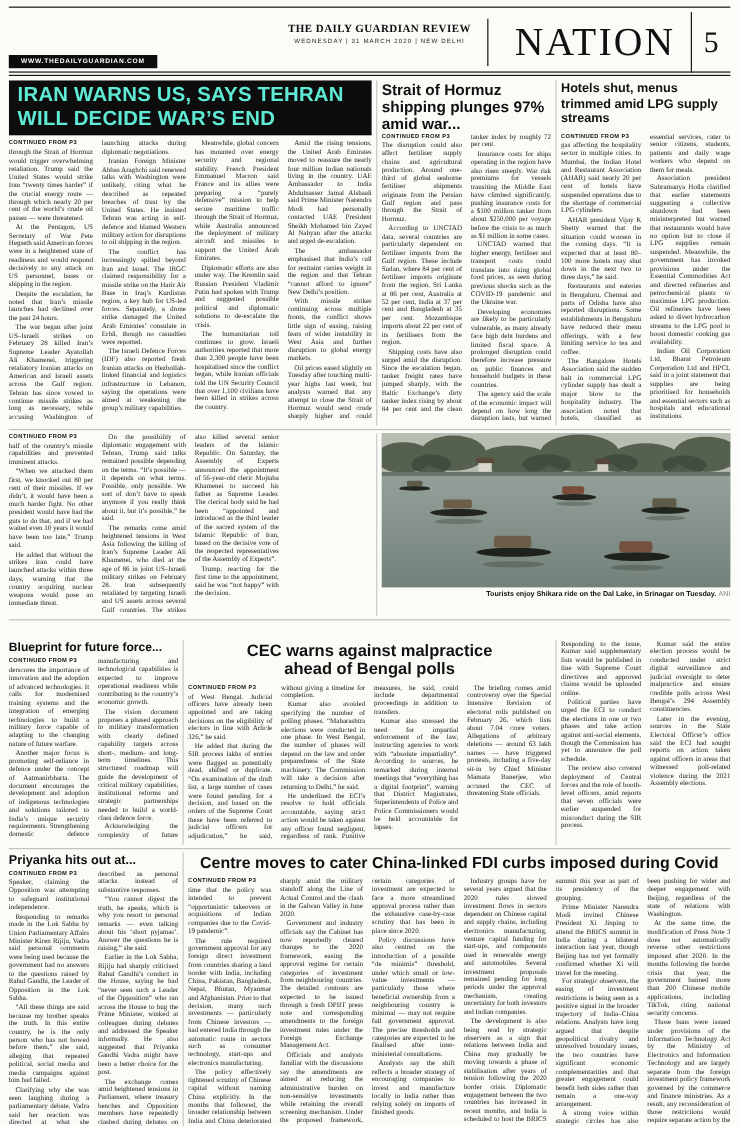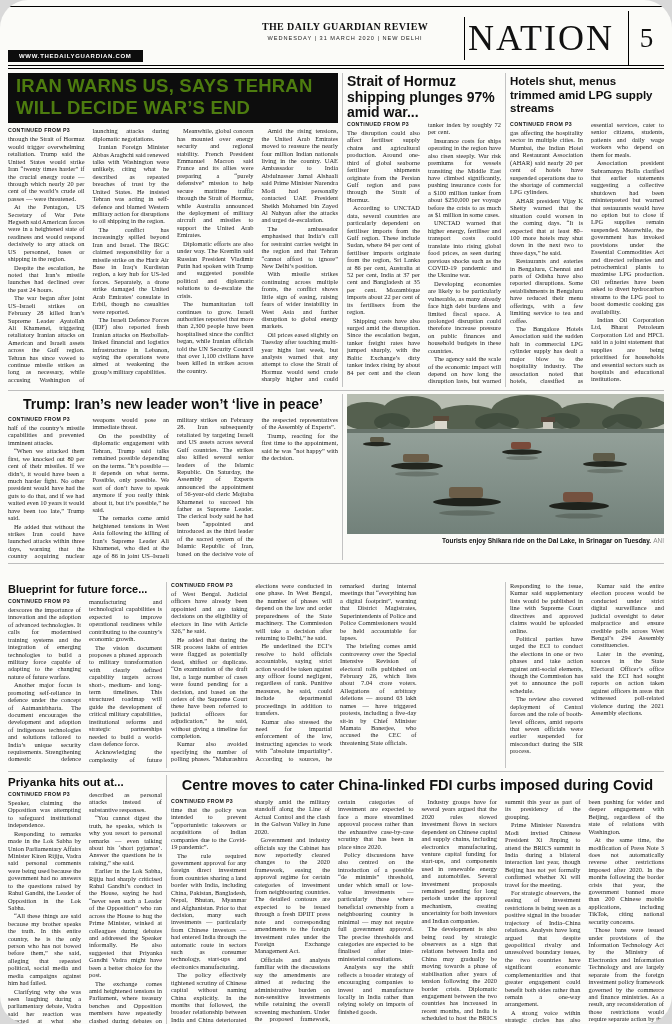--- a/index.html
+++ b/index.html
@@ -1,52 +1,52 @@
 <!DOCTYPE html>
 <html><head>
 <meta charset="utf-8">
 <style>
   * { margin:0; padding:0; box-sizing:border-box; }
   html,body { background:#d9d9d9; }
   .page {
     width:672px; height:1024px; margin:0 auto; background:#fbfbf8; color:#111;
-    font-family:"Liberation Serif", serif; padding:6px 8px; position:relative; overflow:hidden;border-radius:28px;
+    font-family:"Liberation Serif", serif; padding:6px 8px; position:relative; overflow:hidden;
   }
   .top-rule { border-top:1.5px solid #000; margin-bottom:2px; }
 
   
   .header { position:relative; height:60px; border-bottom:4px double #000; }
   .url-bar { position:absolute; left:0; bottom:3px; background:#0d0d0d; color:#fff;
     font-family:"Liberation Sans", sans-serif; font-size:6px; font-weight:700;
     letter-spacing:.7px; padding:3px 11px; }
   .masthead { position:absolute; right:214px; top:12px; width:210px; text-align:center; }
   .masthead-title { font-weight:700; font-size:10px; letter-spacing:.4px; }
   .dateline { font-family:"Liberation Sans", sans-serif; font-size:5.6px; letter-spacing:1px; margin-top:3px; color:#222; }
   .nation { position:absolute; right:50px; top:8px; font-size:36px; letter-spacing:2px;
-    border-left:1px solid #000; padding-left:3px; line-height:1.2; }
+    border-left:1px solid #000; padding-left:24px; line-height:1.2; }
   .page-box { position:absolute; right:0; top:2px; height:55px; width:36px; border-left:1px solid #000;
     display:flex; align-items:center; justify-content:center; font-size:27px; }
 
   
   .row { display:flex; align-items:stretch; }
   .rowA { height:314px; margin-top:4px; }
   .rowB { height:166px; }
   .rowC { height:186px;margin-top:18px; }
   .rowD { height:252px; }
   .vdiv { width:1px; background:#c2c2c2; margin:0 4px; flex:0 0 1px; }
   .hdiv { height:1px; background:#bdbdbd; margin:3px 0; }
   .art { display:flex; flex-direction:column; overflow:hidden; }
   .w-main { flex:0 0 330px; }
   .w-col2 { flex:0 0 154px; }
   .w-wide { flex:0 0 493px; }
   .w-photo { flex:0 0 317px; }
 
   
   .pre { white-space:pre-line; }
-  .banner-headline { background:#0d0d0d; color:#4d7c0f; font-family:"Liberation Sans", sans-serif;
+  .banner-headline { background:#0d0d0d; color:#5eead4; font-family:"Liberation Sans", sans-serif;
     font-weight:700; font-size:18.5px; line-height:1.2; letter-spacing:.2px; padding:2px 8px 4px; height:52px; }
   .sub-headline { font-family:"Liberation Sans", sans-serif; font-weight:700; color:#101010; }
   .hl-hormuz { font-size:14px; line-height:1.12; min-height:48px; padding-top:1px; }
   .hl-hotels { font-size:11.5px; line-height:1.18; min-height:48px; padding-top:2px; }
   .hl-trump  { font-size:14px; text-align:center; padding:2px 0 4px; }
   .hl-blueprint { font-size:11px; padding:1px 0 3px; }
   .hl-cec { font-size:15px; line-height:1.15; text-align:center; padding:1px 0 4px; }
   .hl-priyanka { font-size:11.5px; padding:1px 0 3px; }
   .hl-fdi { font-size:14.5px; text-align:center; padding:2px 0 5px; }
 
@@ -140,21 +140,20 @@
             <p>Indian Oil Corporation Ltd, Bharat Petroleum Corporation Ltd and HPCL said in a joint statement that supplies are being prioritised for households and essential sectors such as hospitals and educational institutions.</p>
           </div>
       </div>
     </section>
   </div>
 
   <div class="hdiv"></div>
 
   <div class="row rowB">
     <section class="art w-main">
-      <h2 class="sub-headline hl-trump">Trump: Iran’s new leader won’t ‘live in peace’</h2>
       <div class="body cols4">
         <div class="continued">CONTINUED FROM P3</div>
         <div>
             <p>half of the country’s missile capabilities and prevented imminent attacks.</p>
             <p>“When we attacked them first, we knocked out 80 per cent of their missiles. If we didn’t, it would have been a much harder fight. No other president would have had the guts to do that, and if we had waited even 10 years it would have been too late,” Trump said.</p>
             <p>He added that without the strikes Iran could have launched attacks within three days, warning that the country acquiring nuclear weapons would pose an immediate threat.</p>
             <p>On the possibility of diplomatic engagement with Tehran, Trump said talks remained possible depending on the terms. “It’s possible — it depends on what terms. Possible, only possible. We sort of don’t have to speak anymore if you really think about it, but it’s possible,” he said.</p>
             <p>The remarks come amid heightened tensions in West Asia following the killing of Iran’s Supreme Leader Ali Khamenei, who died at the age of 86 in joint US–Israeli military strikes on February 28. Iran subsequently retaliated by targeting Israeli and US assets across several Gulf countries. The strikes also killed several senior leaders of the Islamic Republic. On Saturday, the Assembly of Experts announced the appointment of 56-year-old cleric Mojtaba Khamenei to succeed his father as Supreme Leader. The clerical body said he had been “appointed and introduced as the third leader of the sacred system of the Islamic Republic of Iran, based on the decisive vote of the respected representatives of the Assembly of Experts”.</p>
             <p>Trump, reacting for the first time to the appointment, said he was “not happy” with the decision.</p>
           </div>
@@ -230,20 +229,22 @@
         <div>
             <p>derscores the importance of innovation and the adoption of advanced technologies. It calls for modernised training systems and the integration of emerging technologies to build a military force capable of adapting to the changing nature of future warfare.</p>
             <p>Another major focus is promoting self-reliance in defence under the concept of Aatmanirbharta. The document encourages the development and adoption of indigenous technologies and solutions tailored to India’s unique security requirements. Strengthening domestic defence manufacturing and technological capabilities is expected to improve operational readiness while contributing to the country’s economic growth.</p>
             <p>The vision document proposes a phased approach to military transformation with clearly defined capability targets across short-, medium- and long-term timelines. This structured roadmap will guide the development of critical military capabilities, institutional reforms and strategic partnerships needed to build a world-class defence force.</p>
             <p>Acknowledging the complexity of future security challenges, the document also highlights the need for a whole-of-nation approach that integrates military strength with diplomatic, technological and economic capabilities to ensure national security.</p>
           </div>
       </div>
     </section>
     <div class="vdiv"></div>
     <section class="art w-main">
+      <h2 class="sub-headline hl-cec pre">CEC warns against malpractice
+ahead of Bengal polls</h2>
       <div class="body cols4">
         <div class="continued">CONTINUED FROM P3</div>
         <div>
             <p>of West Bengal. Judicial officers have already been appointed and are taking decisions on the eligibility of electors in line with Article 326,” he said.</p>
             <p>He added that during the SIR process lakhs of entries were flagged as potentially dead, shifted or duplicate. “On examination of the draft list, a large number of cases were found pending for a decision, and based on the orders of the Supreme Court these have been referred to judicial officers for adjudication,” he said, without giving a timeline for completion.</p>
             <p>Kumar also avoided specifying the number of polling phases. “Maharashtra elections were conducted in one phase. In West Bengal, the number of phases will depend on the law and order preparedness of the State machinery. The Commission will take a decision after returning to Delhi,” he said.</p>
             <p>He underlined the ECI’s resolve to hold officials accountable, saying strict action would be taken against any officer found negligent, regardless of rank. Punitive measures, he said, could include departmental proceedings in addition to transfers.</p>
             <p>Kumar also stressed the need for impartial enforcement of the law, instructing agencies to work with “absolute impartiality”. According to sources, he remarked during internal meetings that “everything has a digital footprint”, warning that District Magistrates, Superintendents of Police and Police Commissioners would be held accountable for lapses.</p>
             <p>The briefing comes amid controversy over the Special Intensive Revision of electoral rolls published on February 26, which lists about 7.04 crore voters. Allegations of arbitrary deletions — around 63 lakh names — have triggered protests, including a five-day sit-in by Chief Minister Mamata Banerjee, who accused the CEC of threatening State officials.</p>
           </div>

